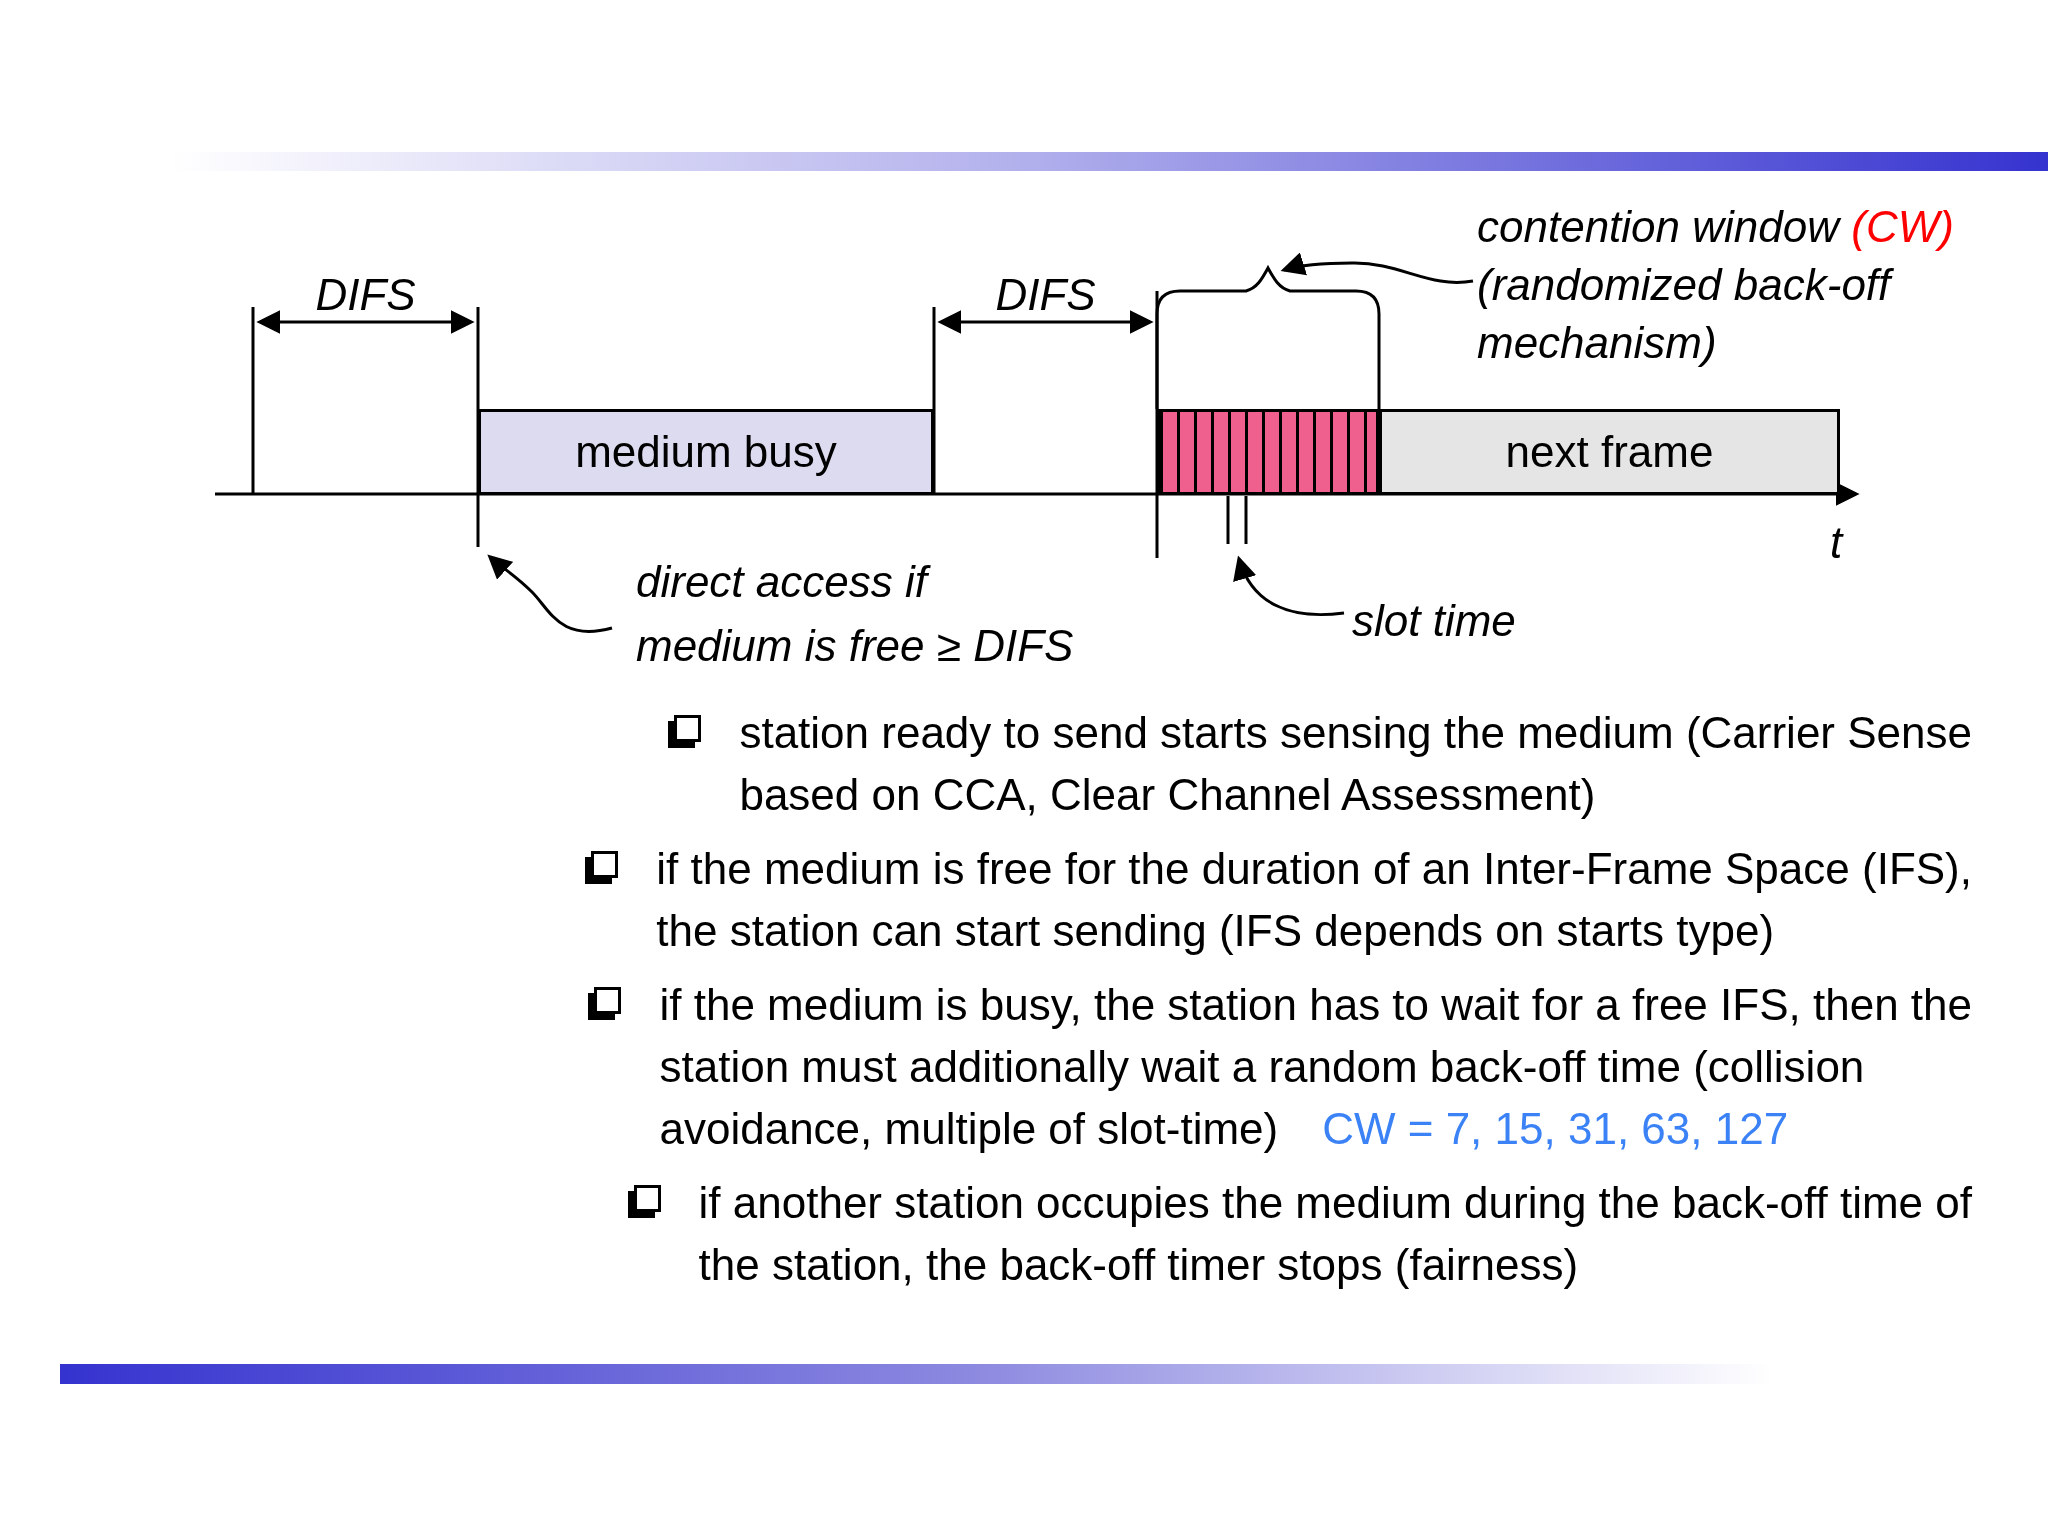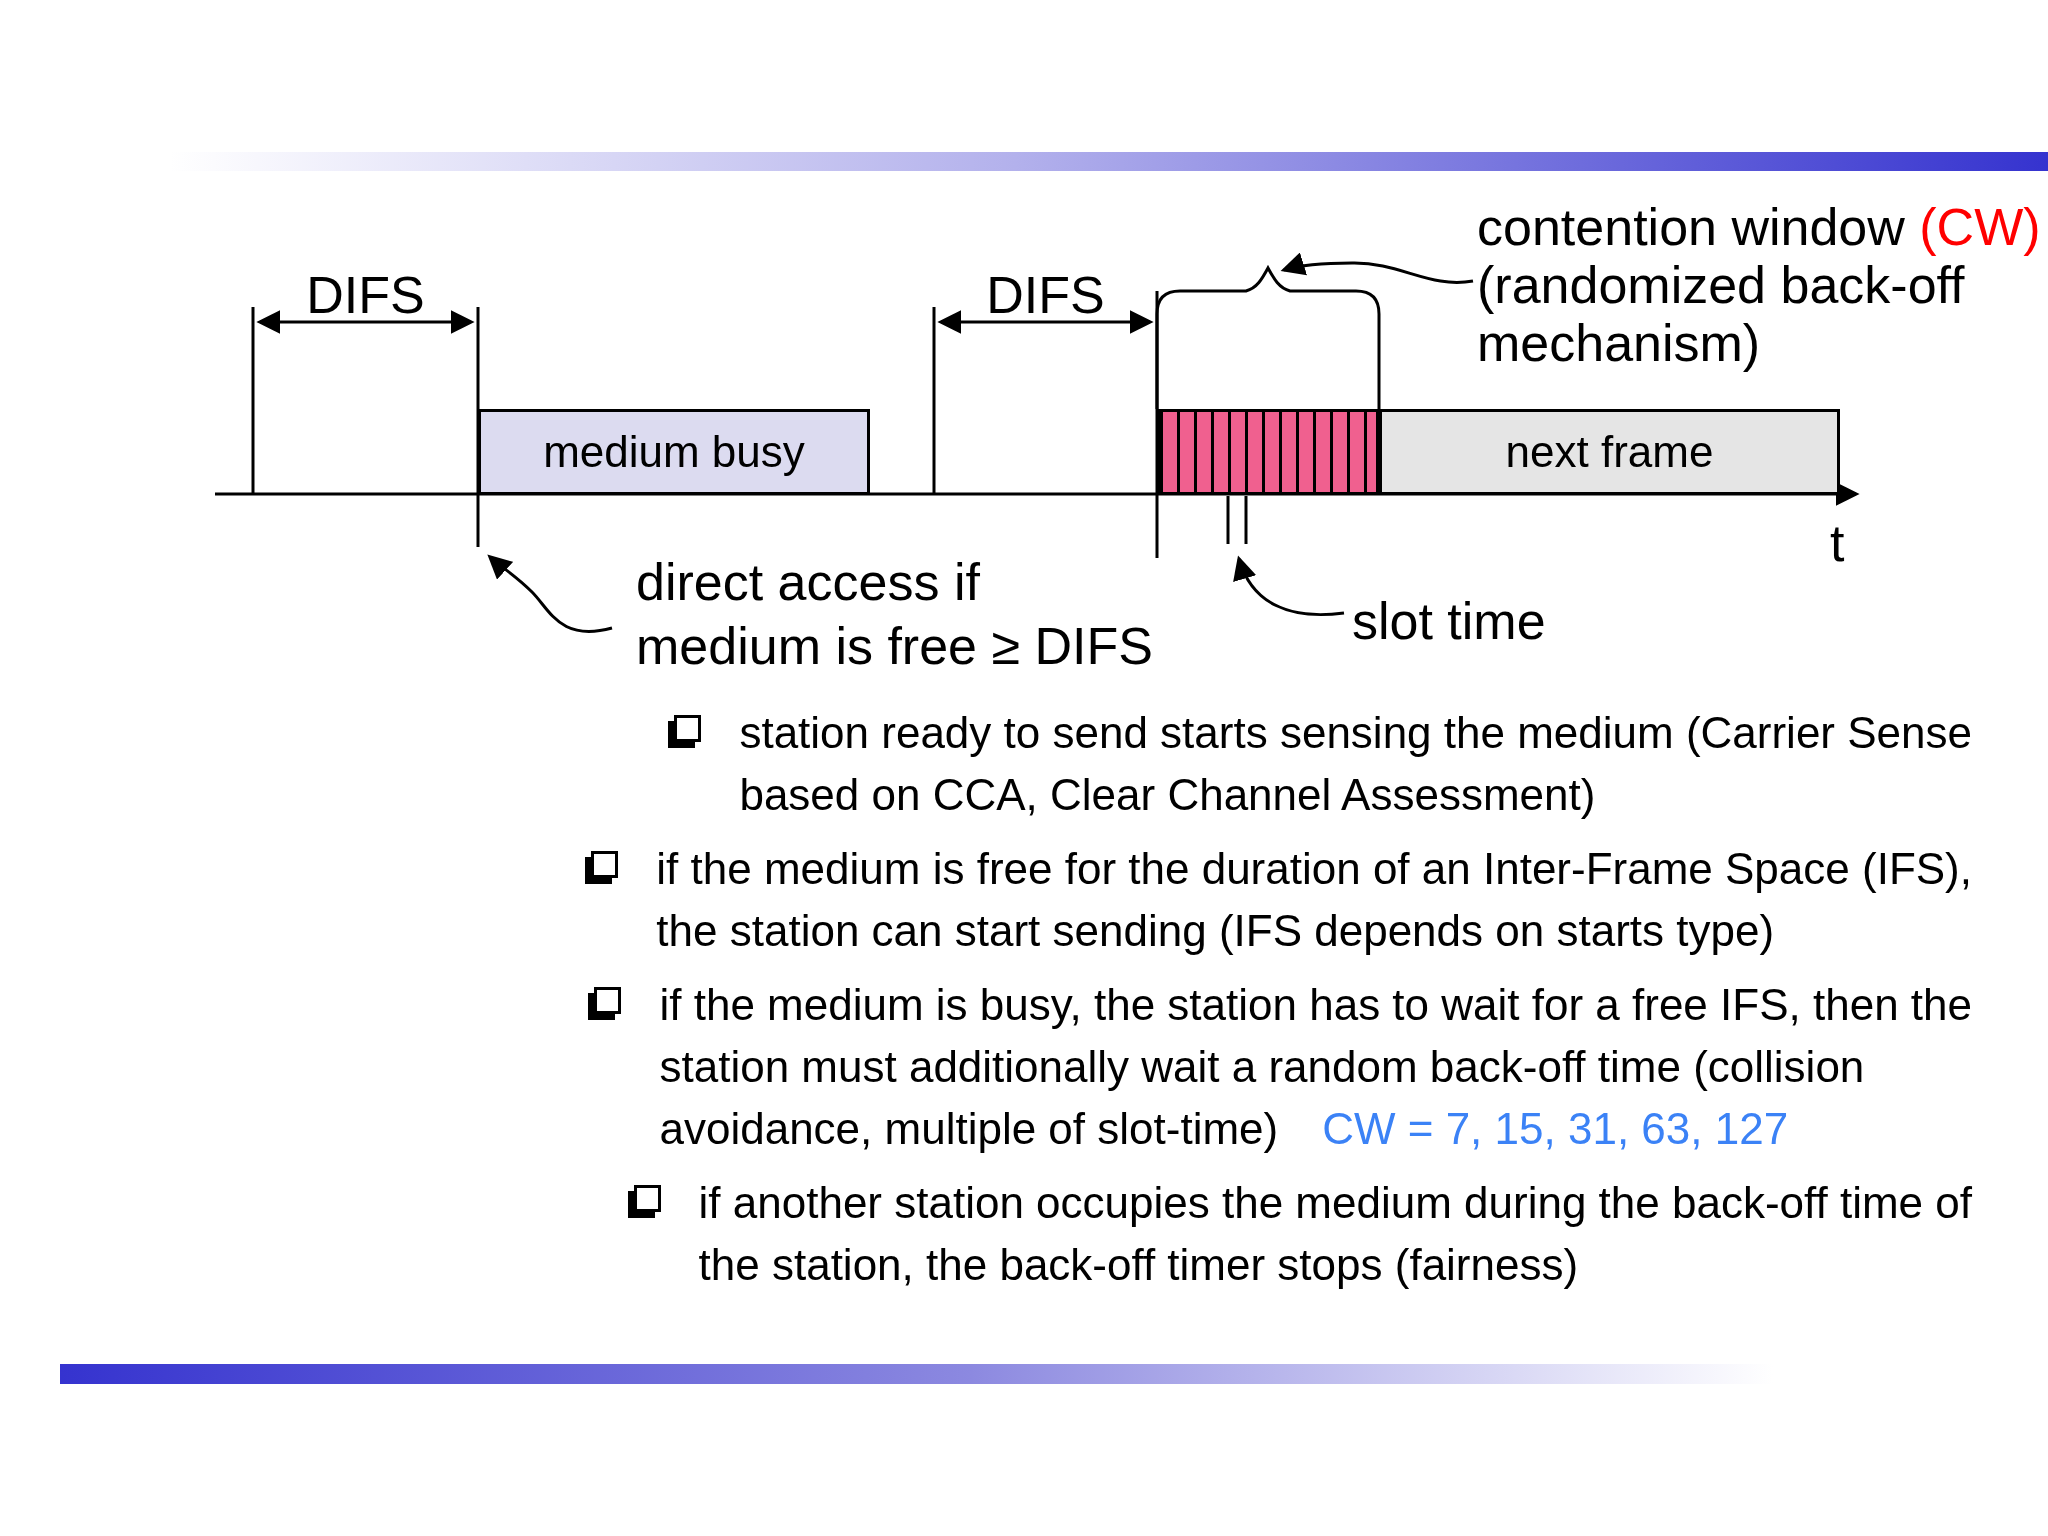--- a/index.html
+++ b/index.html
@@ -10,26 +10,26 @@
 
   .bar-top { position:absolute; left:170px; top:152px; width:1878px; height:19px;
              background:linear-gradient(to right,#ffffff 0%,#b3b1ec 45%,#3533cf 100%); }
   .bar-bottom { position:absolute; left:60px; top:1364px; width:1822px; height:20px;
              background:linear-gradient(to right,#3533cf 0%,#8c89e0 50%,#ffffff 94%); }
 
   .overlay { position:absolute; left:0; top:0; width:2048px; height:1536px; pointer-events:none; }
 
   .box { position:absolute; box-sizing:border-box; border:3px solid #000;
          display:flex; align-items:center; justify-content:center; font-size:44px; }
-  .box-medium { left:478px; top:409px; width:392px; height:86px; background:#dcdbf0; }
+  .box-medium { left:478px; top:409px; width:456px; height:86px; background:#dcdbf0; }
   .box-next   { left:1379px; top:409px; width:461px; height:86px; background:#e5e5e5; }
   .box-cw     { left:1157px; top:409px; width:222px; height:86px;
                 background:repeating-linear-gradient(90deg,#000 0px,#000 3px,#f0608f 3px,#f0608f 17px); }
 
-  .dlabel { position:absolute; font-size:52px; line-height:58px; }
+  .dlabel { position:absolute; font-size:44px; line-height:58px;font-style:italic; }
   .difs1 { left:253px; top:266px; width:225px; text-align:center; }
   .difs2 { left:934px; top:266px; width:223px; text-align:center; }
   .cw-label { left:1477px; top:198px; }
   .direct { left:636px; top:550px; line-height:64px; white-space:pre-line; }
   .slot { left:1352px; top:592px; }
   .t-label { left:1830px; top:514px; }
   .red { color:#ff0000; }
 
   .bullets { position:absolute; left:292px; top:702px; width:1680px; }
   .bullet { display:flex; margin-bottom:12px;justify-content:flex-end; }

